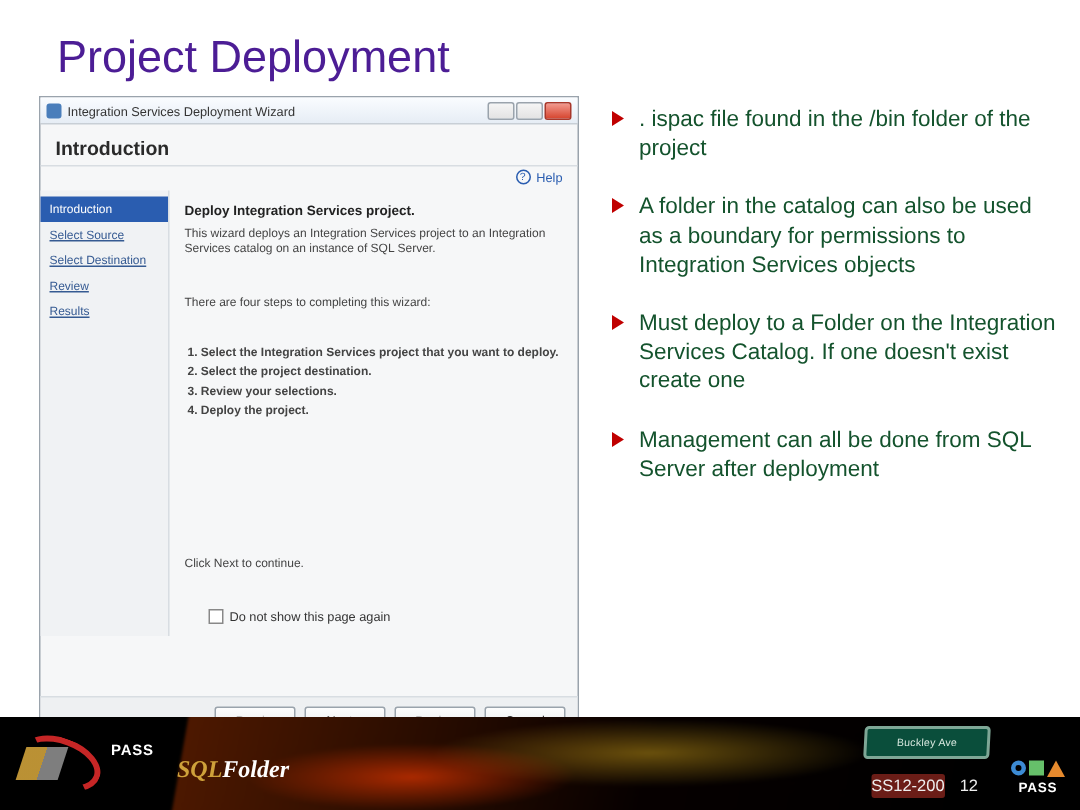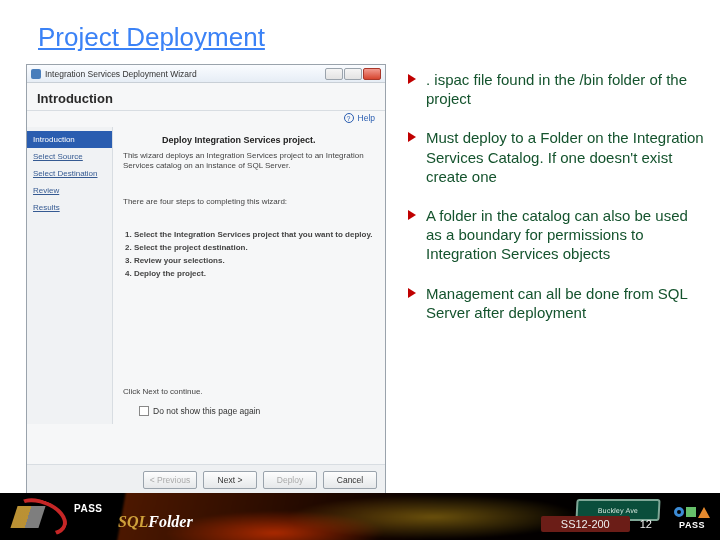--- a/index.html
+++ b/index.html
@@ -8,24 +8,23 @@
     height: 540px;
     font-family: Arial, Helvetica, sans-serif;
     background: #fff;
     position: relative;
     overflow: hidden;
   }
   .slide-title {
     position: absolute;
     top: 22px;
     left: 38px;
-    font-size: 26px;
-    color: #3b82f6;
+    font-size: 30px;
+    color: #4c1d95;
     font-weight: 400;
-    text-decoration: underline;
   }
   .content-row {
     position: absolute;
     top: 64px;
     left: 26px;
     right: 16px;
     display: flex;
     gap: 22px;
   }
   
@@ -94,27 +93,27 @@
     color:#fff;
     text-decoration:none;
   }
   .wizard-main{
     flex:1;
     padding:8px 10px;
     display:flex;
     flex-direction:column;
     gap:6px;
   }
-  .wizard-main .heading{font-weight:600;font-size:9px;color:#222;margin-left:39px;}
+  .wizard-main .heading{font-weight:600;font-size:9px;color:#222;}
   .wizard-main .desc{font-size:8px;color:#444;line-height:1.25;}
   .steps-intro{font-size:8px;color:#444;margin-top:20px;}
   .steps{margin:18px 0 0 2px;font-weight:bold;}
   .steps li{font-size:8px;color:#444;margin-bottom:4px;list-style:none;}
   .click-next{margin-top:auto;font-size:8px;color:#444;}
-  .checkbox-row{display:flex;align-items:center;gap:4px;margin-top:4px;padding-left:16px;}
+  .checkbox-row{display:flex;align-items:center;gap:4px;margin-top:20px;padding-left:16px;}
   .chk{width:10px;height:10px;border:1px solid #888;background:#fff;}
   .wizard-footer{
     border-top:1px solid #d8dde2;
     padding:6px 8px;
     display:flex;
     justify-content:flex-end;
     gap:6px;
     background:#eef0f2;
     margin-top:40px;
   }
@@ -141,21 +140,21 @@
     width:0;height:0;
     border-top:5px solid transparent;
     border-bottom:5px solid transparent;
     border-left:8px solid #c00000;
     margin-top:4px;
     flex-shrink:0;
   }
   .btext{font-size:15px;color:#14532d;line-height:1.28;}
   
   .footer{
-    position:absolute;left:0;right:0;bottom:0;height:47px;
+    position:absolute;left:0;right:0;bottom:0;height:62px;
     background:#000;
     display:flex;
     color:#fff;
     overflow:hidden;
   }
   .footer .streak{
     position:absolute;left:120px;top:-8px;width:520px;height:80px;
     background:
       radial-gradient(closest-side at 30% 60%, rgba(255,60,0,.6), transparent 70%),
       radial-gradient(closest-side at 60% 40%, rgba(255,200,30,.4), transparent 70%),
@@ -192,21 +191,21 @@
     opacity:.9;
   }
   .brand-text{display:flex;flex-direction:column;line-height:1;}
   .brand-pass{font-size:10px;color:#fff;font-weight:700;letter-spacing:.5px;}
   .brand-rally .sql{color:#cfa13a;font-family:Georgia,serif;font-style:italic;font-weight:700;font-size:16px;margin-left:44px;}
   .brand-rally .rally{color:#fff;font-family:Georgia,serif;font-style:italic;font-weight:700;font-size:16px;}
   .foot-meta{
     position:absolute;right:68px;bottom:8px;z-index:2;
     display:flex;align-items:center;gap:10px;font-size:11px;color:#eee;
   }
-  .foot-meta .code{background:#6b1d17;padding:2px 20px;border-radius:2px;}
+  .foot-meta .code{background:#6b1d17;padding:2px 0;border-radius:2px;}
   .pass-logo{
     position:absolute;right:10px;bottom:10px;z-index:2;
     display:flex;flex-direction:column;align-items:center;gap:2px;
   }
   .pass-mark{display:flex;gap:2px;}
   .pass-mark span{width:10px;height:10px;}
   .pass-mark span:nth-child(1){border:3px solid #3c8bd4;border-radius:50%;}
   .pass-mark span:nth-child(2){background:#66c06a;}
   .pass-mark span:nth-child(3){
     width:0;height:0;border-left:6px solid transparent;border-right:6px solid transparent;border-bottom:11px solid #e68a2e;
@@ -270,25 +269,25 @@
     </div>
   </div>
 
   <ul class="bullets">
     <li>
       <span class="tri"></span>
       <span class="btext">. ispac file found in the /bin folder of the project</span>
     </li>
     <li>
       <span class="tri"></span>
-      <span class="btext">Must deploy to a Folder on the Integration Services Catalog.  If one doesn't exist create one</span>
+      <span class="btext">A folder in the catalog can also be used as a boundary for permissions to Integration Services objects</span>
     </li>
     <li>
       <span class="tri"></span>
-      <span class="btext">A folder in the catalog can also be used as a boundary for permissions to Integration Services objects</span>
+      <span class="btext">Must deploy to a Folder on the Integration Services Catalog.  If one doesn't exist create one</span>
     </li>
     <li>
       <span class="tri"></span>
       <span class="btext">Management can all be done from SQL Server after deployment</span>
     </li>
   </ul>
 </div>
 
 <div class="footer">
   <div class="streak"></div>

